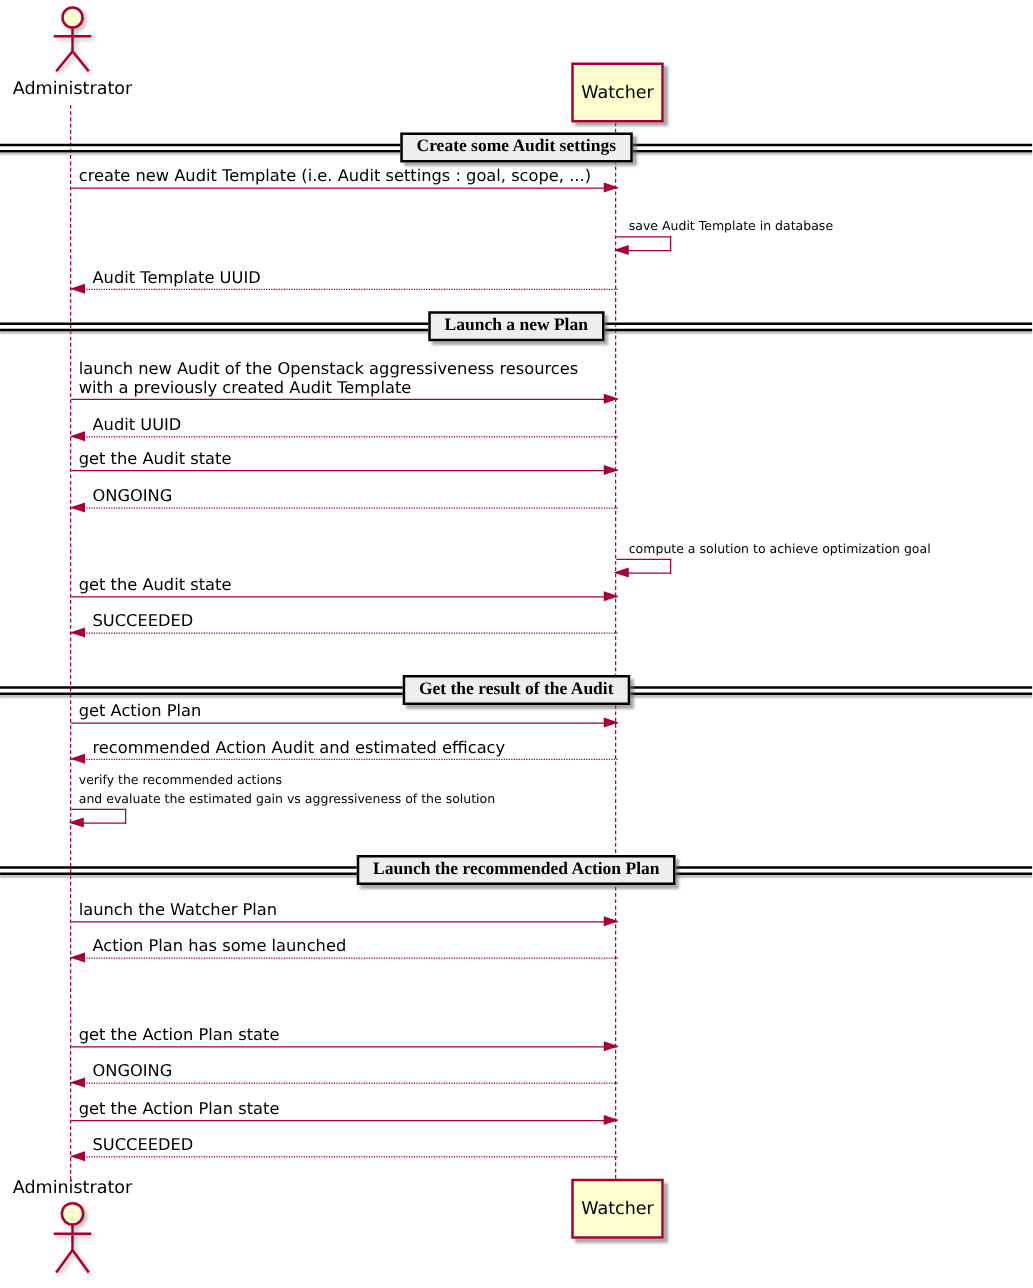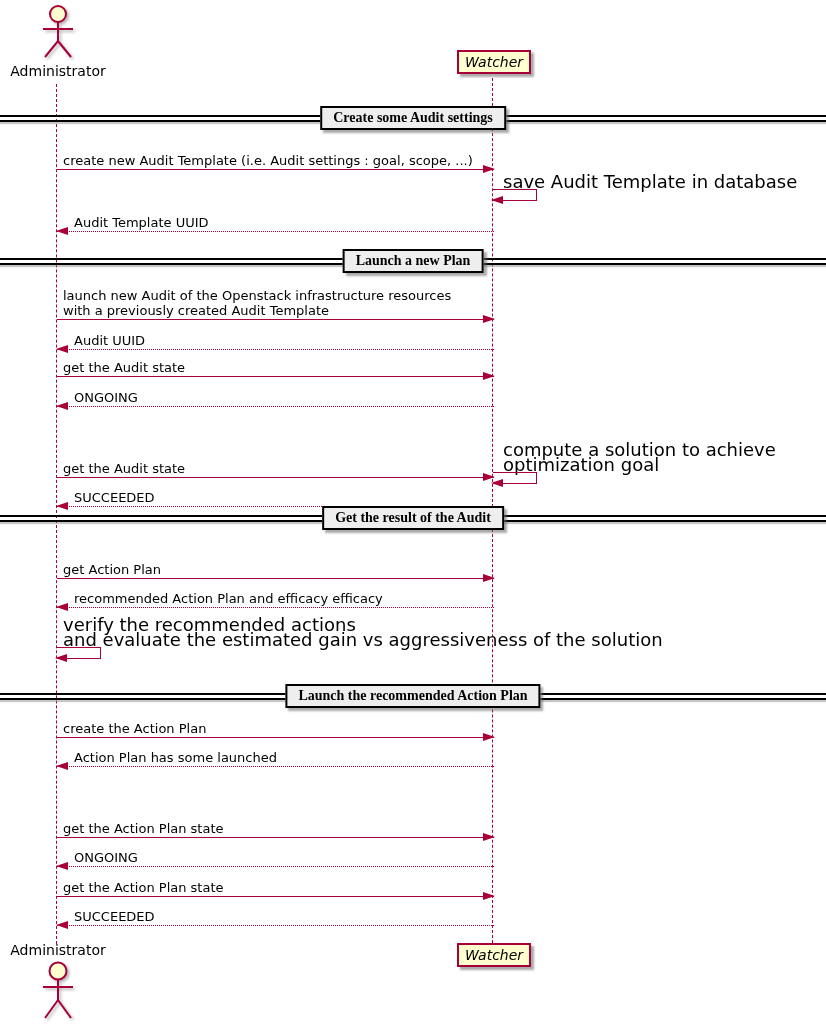--- a/index.html
+++ b/index.html
@@ -10,21 +10,21 @@
   .lifeline { position:absolute; width:0; border-left:1.4px dashed #A80036; }
 
   
   .actor-col { position:absolute; left:12px; width:92px; display:flex; flex-direction:column; align-items:center; }
   .actor-col svg { filter:drop-shadow(2px 2px 1.5px rgba(120,120,120,.55)); }
   .actor-label { font-size:14px; margin-top:2px; white-space:nowrap; }
 
   
   .participant { position:absolute; left:457px; min-width:70px; background:#FEFECE; border:2px solid #A80036;
                  box-shadow:3px 3px 2px rgba(100,100,100,.55); text-align:center; font-size:14px;
-                 padding:2px 6px; box-sizing:border-box; white-space:nowrap;font-style:italic; }
+                 padding:14px 6px; box-sizing:border-box; white-space:nowrap; }
 
   
   .divider { position:absolute; left:0; width:826px; height:26px; }
   .divider-lines { position:absolute; top:10px; left:0; right:0; height:3px;
                    border-top:2px solid #000; border-bottom:2px solid #000;
                    box-shadow:0 2px 1px rgba(130,130,130,.45); }
   .divider-box { position:absolute; left:50%; top:50%; transform:translate(-50%,-50%);
                  background:#EEEEEE; border:2px solid #000; box-shadow:3px 3px 2px rgba(100,100,100,.55);
                  font-weight:bold; font-size:14px; padding:2px 11px; white-space:nowrap;font-family:Liberation Serif, serif; }
 
@@ -35,21 +35,21 @@
   .arrow { position:relative; height:0; border-top:1.6px solid #A80036; }
   .msg.return .arrow { border-top:1.6px dotted #A80036; }
   .head-r { position:absolute; right:-1px; top:-5.4px; width:0; height:0;
             border-top:4.5px solid transparent; border-bottom:4.5px solid transparent;
             border-left:12px solid #A80036; }
   .head-l { position:absolute; left:-1px; top:-5.4px; width:0; height:0;
             border-top:4.5px solid transparent; border-bottom:4.5px solid transparent;
             border-right:12px solid #A80036; }
 
   
-  .self { position:absolute; font-size:18px; }
+  .self { position:absolute; font-size:10px; }
   .self.at-watcher { left:493px; }
   .self.at-admin { left:57px; }
   .self .msg-text { padding:0 0 0 10px; line-height:15px; white-space:pre-line; }
   .self.at-admin .msg-text { padding-left:6px; }
   .loop { position:relative; width:44px; height:12px; border:1.6px solid #A80036; border-left:none; box-sizing:border-box; }
   .loop .head-l { top:auto; left:-2px; bottom:-4.4px; }
 </style>
 </head>
 <body>
 
@@ -71,21 +71,21 @@
 
   <div class="participant" style="top:50px">
     <span>Watcher</span>
   </div>
 
   <div class="divider" style="top:105px">
     <div class="divider-lines"></div>
     <div class="divider-box">Create some Audit settings</div>
   </div>
 
-  <div class="msg solid" style="top:153px">
+  <div class="msg solid" style="top:134px">
     <div class="msg-text">create new Audit Template (i.e. Audit settings : goal, scope, ...)</div>
     <div class="arrow">
         <i class="head-r"></i>
       </div>
   </div>
 
   <div class="self at-watcher" style="top:174px">
     <div class="msg-text">save Audit Template in database</div>
     <div class="loop">
         <i class="head-l"></i>
@@ -98,21 +98,21 @@
         <i class="head-l"></i>
       </div>
   </div>
 
   <div class="divider" style="top:248px">
     <div class="divider-lines"></div>
     <div class="divider-box">Launch a new Plan</div>
   </div>
 
   <div class="msg solid" style="top:288px">
-    <div class="msg-text">launch new Audit of the Openstack infrastructure resources
+    <div class="msg-text">launch new Audit of the Openstack aggressiveness resources
 with a previously created Audit Template</div>
     <div class="arrow">
         <i class="head-r"></i>
       </div>
   </div>
 
   <div class="msg return" style="top:333px">
     <div class="msg-text">Audit UUID</div>
     <div class="arrow">
         <i class="head-l"></i>
@@ -126,75 +126,75 @@
       </div>
   </div>
 
   <div class="msg return" style="top:390px">
     <div class="msg-text">ONGOING</div>
     <div class="arrow">
         <i class="head-l"></i>
       </div>
   </div>
 
-  <div class="self at-watcher" style="top:442px">
+  <div class="self at-watcher" style="top:432px">
     <div class="msg-text">compute a solution to achieve optimization goal</div>
     <div class="loop">
         <i class="head-l"></i>
       </div>
   </div>
 
   <div class="msg solid" style="top:461px">
     <div class="msg-text">get the Audit state</div>
     <div class="arrow">
         <i class="head-r"></i>
       </div>
   </div>
 
   <div class="msg return" style="top:490px">
     <div class="msg-text">SUCCEEDED</div>
     <div class="arrow">
         <i class="head-l"></i>
       </div>
   </div>
 
-  <div class="divider" style="top:505px">
+  <div class="divider" style="top:539px">
     <div class="divider-lines"></div>
     <div class="divider-box">Get the result of the Audit</div>
   </div>
 
   <div class="msg solid" style="top:562px">
     <div class="msg-text">get Action Plan</div>
     <div class="arrow">
         <i class="head-r"></i>
       </div>
   </div>
 
   <div class="msg return" style="top:591px">
-    <div class="msg-text">recommended Action Plan and efficacy efficacy</div>
+    <div class="msg-text">recommended Action Audit and estimated efficacy</div>
     <div class="arrow">
         <i class="head-l"></i>
       </div>
   </div>
 
   <div class="self at-admin" style="top:617px">
     <div class="msg-text">verify the recommended actions
 and evaluate the estimated gain vs aggressiveness of the solution</div>
     <div class="loop">
         <i class="head-l"></i>
       </div>
   </div>
 
   <div class="divider" style="top:683px">
     <div class="divider-lines"></div>
     <div class="divider-box">Launch the recommended Action Plan</div>
   </div>
 
   <div class="msg solid" style="top:721px">
-    <div class="msg-text">create the Action Plan</div>
+    <div class="msg-text">launch the Watcher Plan</div>
     <div class="arrow">
         <i class="head-r"></i>
       </div>
   </div>
 
   <div class="msg return" style="top:750px">
     <div class="msg-text">Action Plan has some launched</div>
     <div class="arrow">
         <i class="head-l"></i>
       </div>

